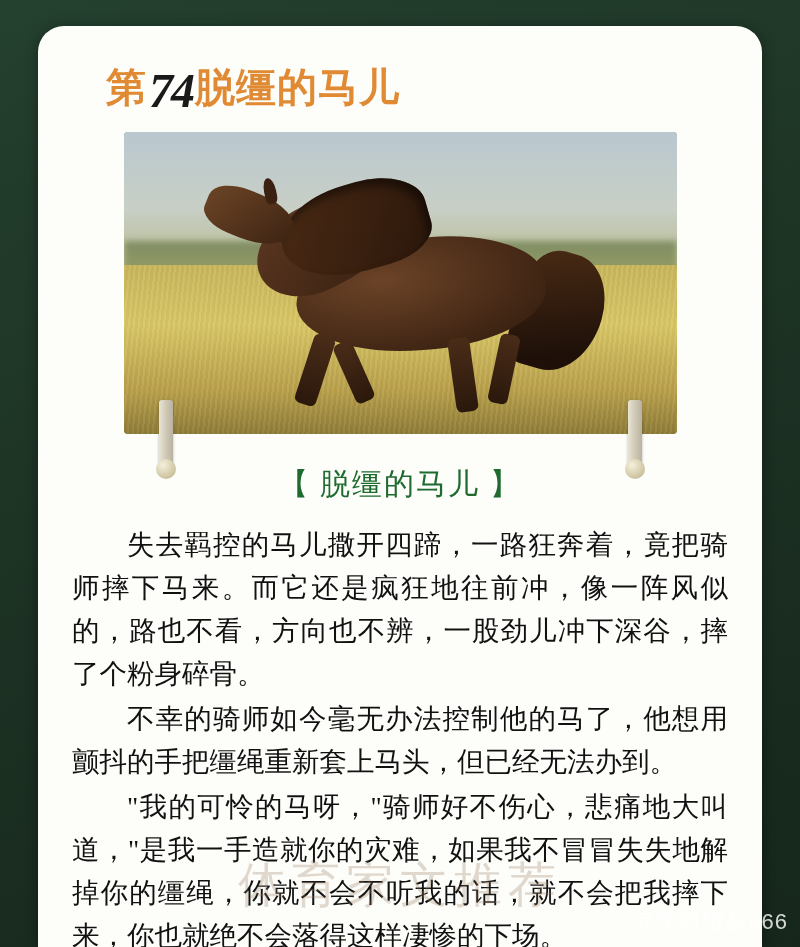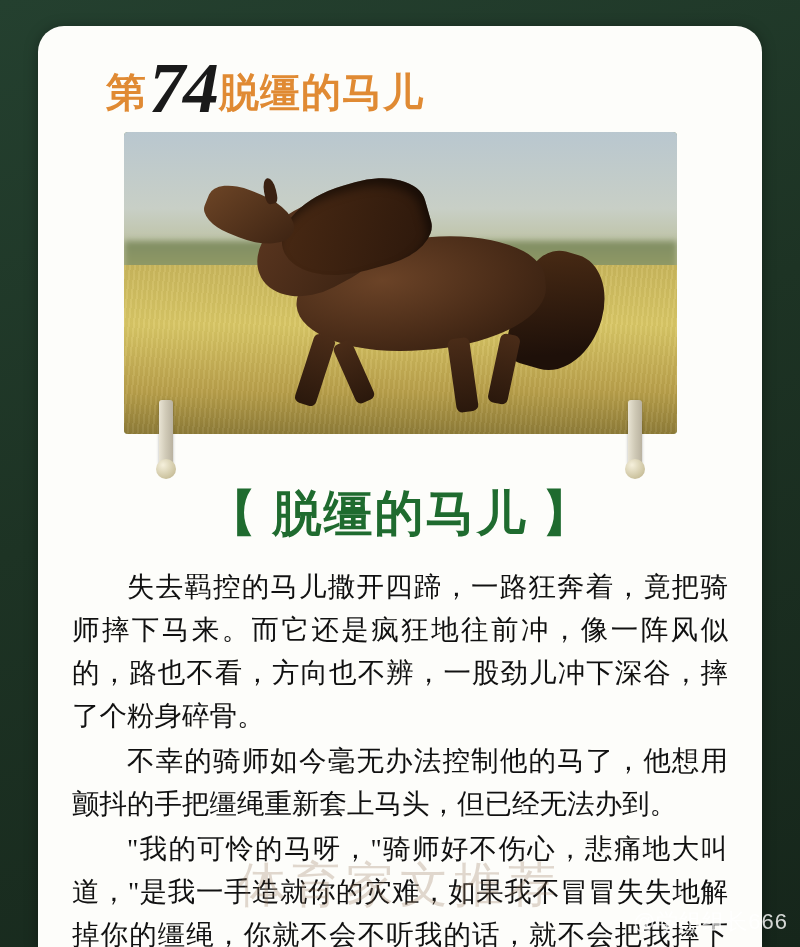--- a/index.html
+++ b/index.html
@@ -41,21 +41,21 @@
     font-family: "Liberation Serif", serif;
     font-weight: bold;
     color: #e38a33;
     font-size: 40px;
     letter-spacing: 1px;
     line-height: 88px;
   }
   .title-text .num {
     font-family: "Liberation Serif", serif;
     font-style: italic;
-    font-size: 72px;
+    font-size: 48px;
     color: #1a1a1a;
     font-weight: bold;
     vertical-align: -6px;
     letter-spacing: -2px;
     padding: 0 2px;
   }
   .title-text .pre,
   .title-text .post {
     color: #e08a33;
   }
@@ -192,25 +192,25 @@
     content: "";
     position: absolute;
     left: -3px;
     bottom: -13px;
     width: 20px;
     height: 20px;
     border-radius: 50%;
     background: radial-gradient(circle at 35% 30%, #f5f0dc, #ccc39f 70%, #b3a684 100%);
   }
   .story-title {
-    margin-top: 47px;
+    margin-top: 30px;
     text-align: center;
     font-family: "Liberation Serif", serif;
-    font-weight: bold;
-    font-size: 49px;
+    font-weight: normal;
+    font-size: 30px;
     color: #1f6b2f;
     letter-spacing: 2px;
   }
   .body-text {
     margin: 18px 34px 0 34px;
     font-family: "Liberation Serif", serif;
     font-size: 27.5px;
     line-height: 43px;
     color: #111;
     text-align: justify;

